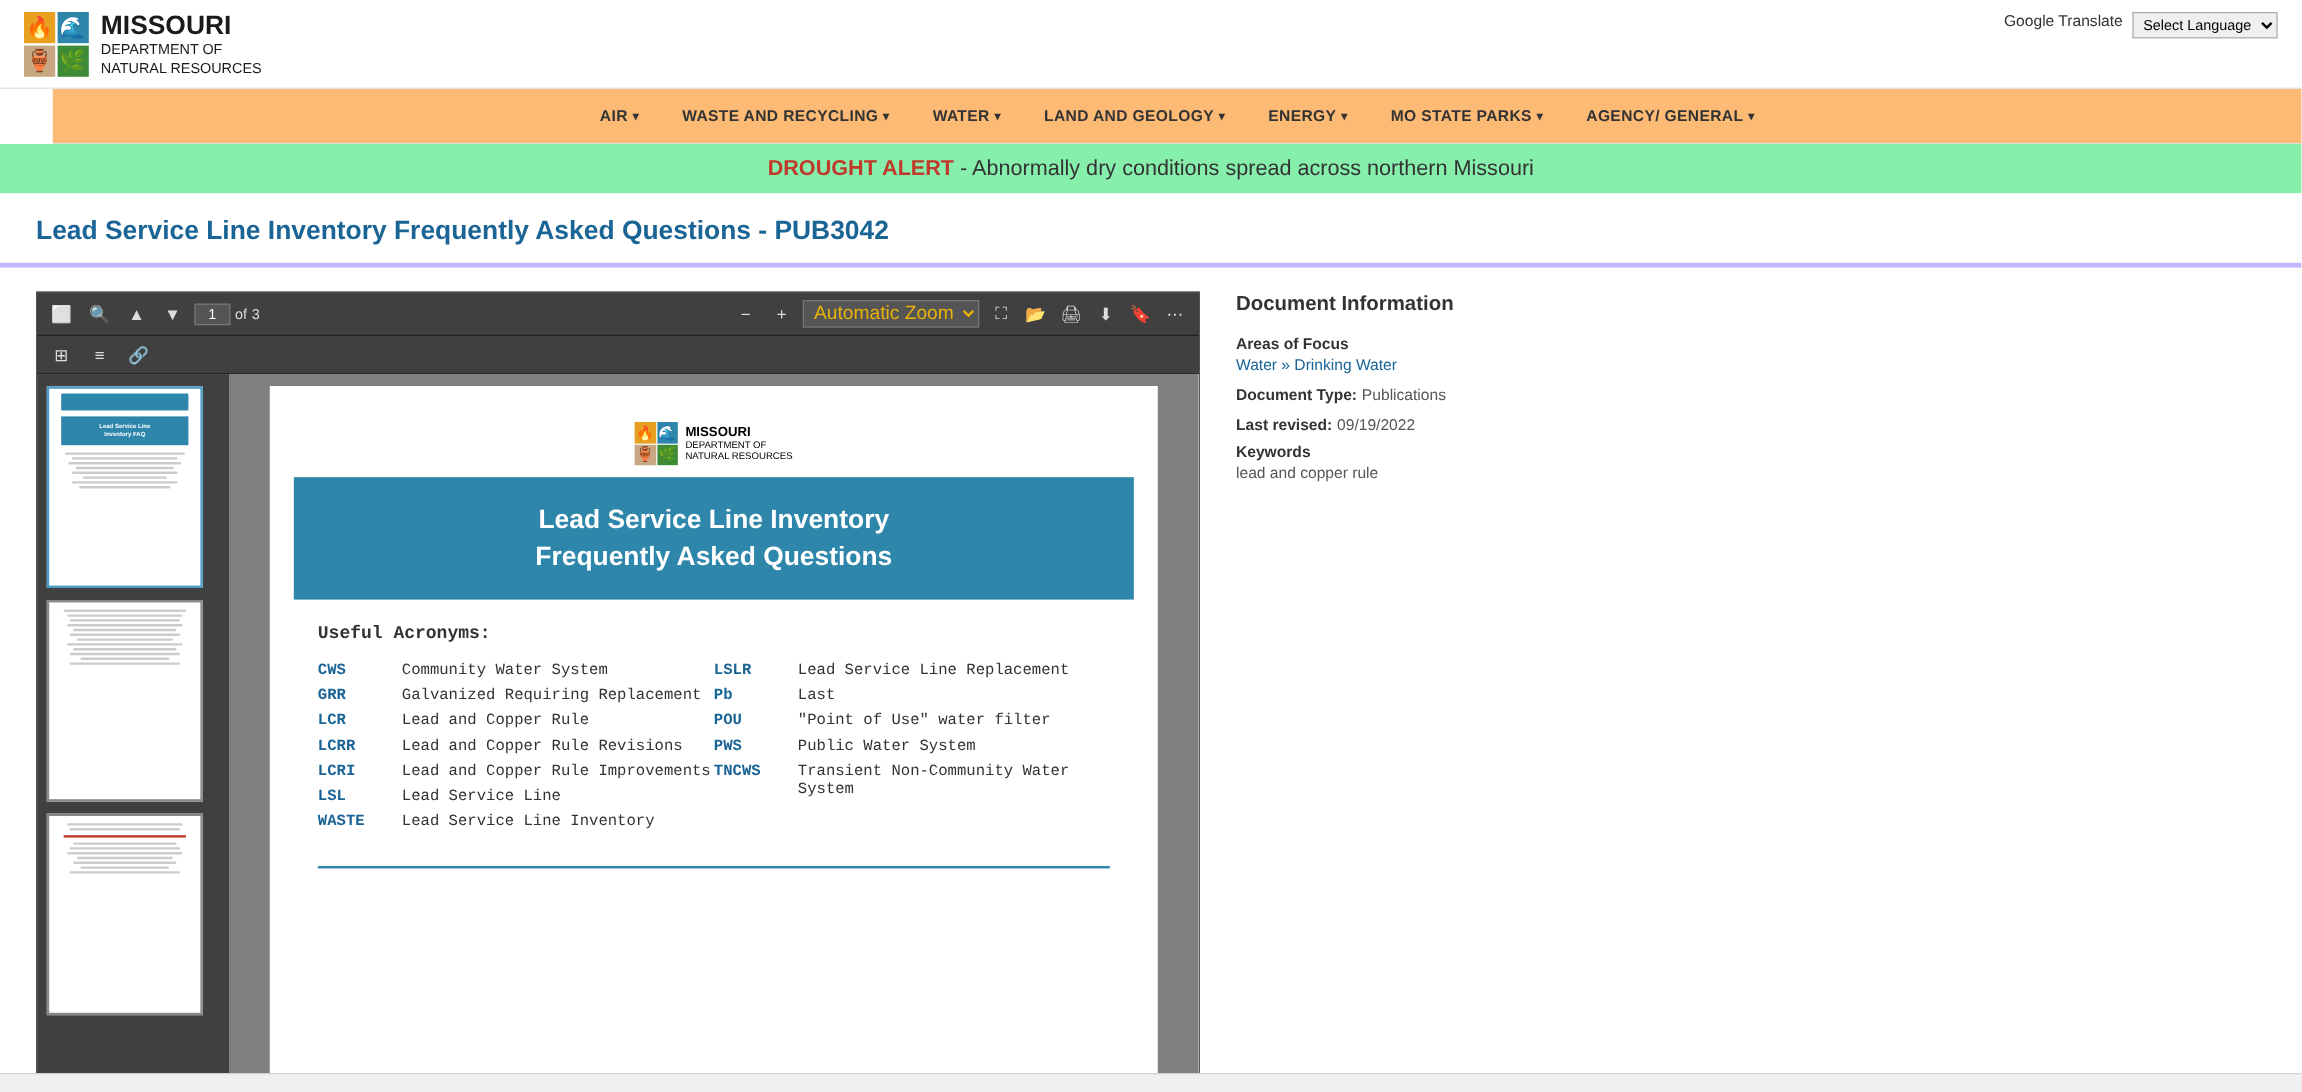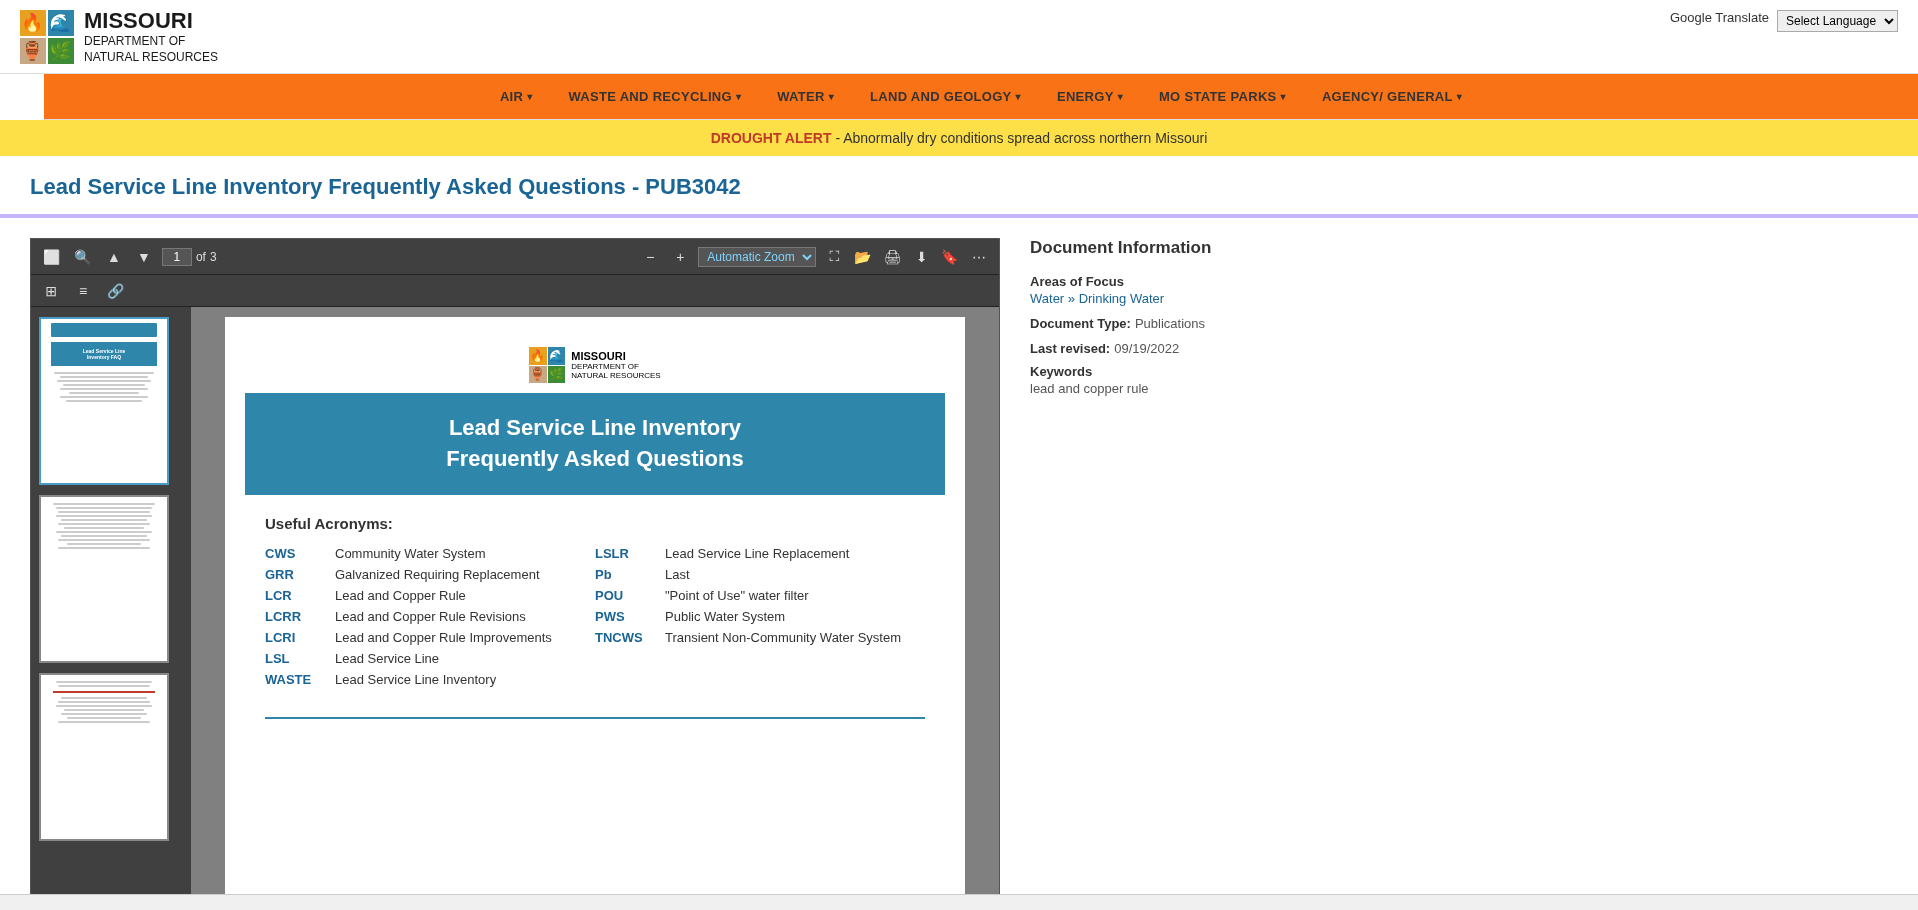--- a/index.html
+++ b/index.html
@@ -55,21 +55,21 @@
       right: 20px;
     }
     #google-translate-area select {
       font-size: 12px;
       padding: 2px 4px;
       border: 1px solid #aaa;
     }
 
     
     #nav {
-      background: #f97316;
+      background: #fdba74;
       border-bottom: 1px solid #ddd;
       display: flex;
       align-items: center;
       justify-content: center;
       gap: 0;
       padding: 0 20px;
       height: 46px;
       margin-left: 44px;
     }
     .nav-item {
@@ -83,24 +83,24 @@
       color: #333;
       cursor: pointer;
       white-space: nowrap;
       text-transform: uppercase;
       letter-spacing: 0.3px;
     }
     .nav-chevron { font-size: 10px; }
 
     
     #alert-banner {
-      background: #fde047;
+      background: #86efac;
       padding: 10px 20px;
       text-align: center;
-      font-size: 14px;
+      font-size: 18px;
       color: #333;
     }
     #alert-banner .alert-title {
       color: #c0392b;
       font-weight: bold;
     }
 
     
     #page-title-area {
       padding: 18px 30px 14px 30px;
@@ -162,22 +162,22 @@
       background: #555;
       border: 1px solid #777;
       color: #fff;
       font-size: 12px;
       text-align: center;
       padding: 1px 2px;
     }
     .pdf-zoom-select {
       background: #555;
       border: 1px solid #777;
-      color: #7dd3fc;
-      font-size: 12px;
+      color: #eab308;
+      font-size: 16px;
       padding: 1px 4px;
     }
     .pdf-spacer { flex: 1; }
     #pdf-toolbar-right {
       display: flex;
       align-items: center;
       gap: 4px;
     }
 
     
@@ -285,20 +285,21 @@
     }
     #pdf-title-banner h2 {
       color: #fff;
       font-size: 22px;
       font-weight: bold;
       line-height: 1.4;
     }
 
     #pdf-acronyms {
       padding: 0 10px;
+      font-family: Liberation Mono, monospace;
     }
     #pdf-acronyms h3 {
       font-size: 15px;
       font-weight: bold;
       margin-bottom: 14px;
       color: #333;
     }
     .acronym-table {
       display: grid;
       grid-template-columns: 1fr 1fr;

